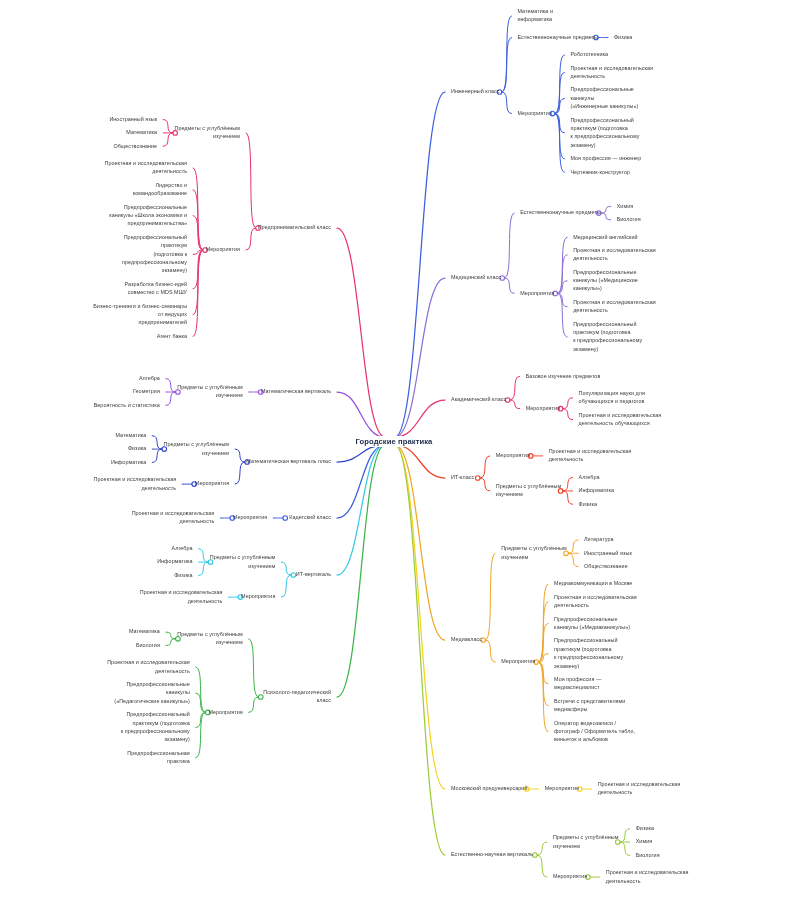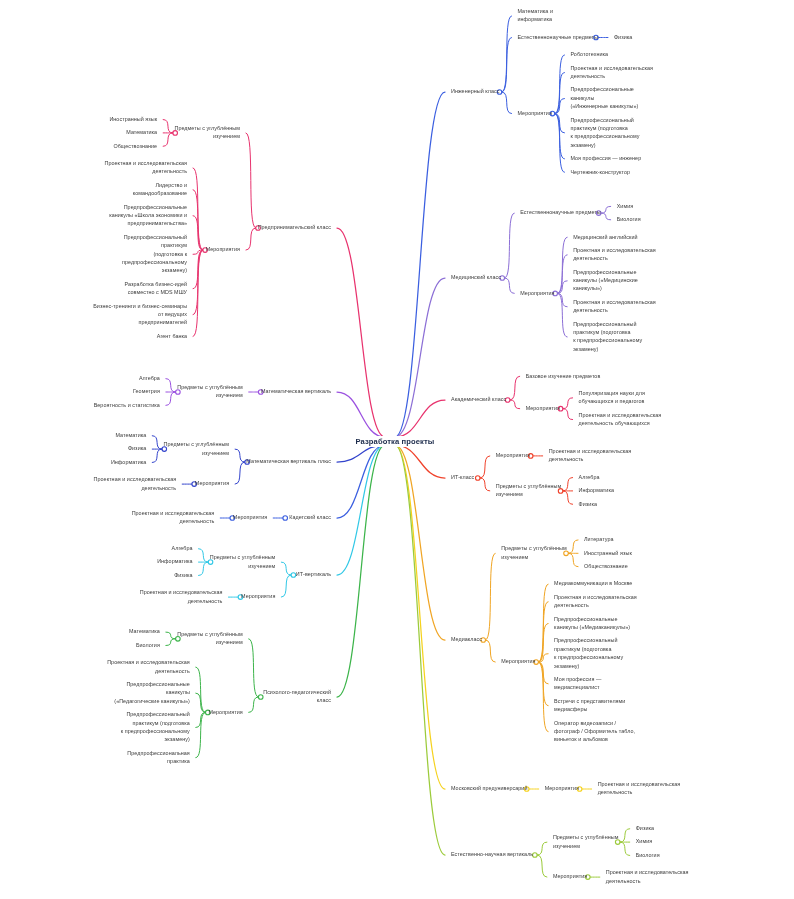--- a/index.html
+++ b/index.html
@@ -326,14 +326,14 @@
       <div class="lbl r" style="top: 680px; right: 604.2px; max-width: 190px;">Предпрофессиональные
 каникулы
 («Педагогические каникулы»)</div>
       <div class="lbl r" style="top: 710.2px; right: 604.2px; max-width: 190px;">Предпрофессиональный
 практикум (подготовка
 к предпрофессиональному
 экзамену)</div>
       <div class="lbl r" style="top: 748.8px; right: 604.2px; max-width: 190px;">Предпрофессиональная
 практика</div>
     </div>
-  <div class="root" id="root-label" style="left: 352.5px; top: 435.5px; background: rgb(255, 255, 255); padding: 1px 3px; z-index: 5;">Разработка проекты</div>
+  <div class="root" id="root-label" style="left: 352.5px; top: 435.5px; background: rgb(255, 255, 255); padding: 1px 3px; z-index: 5;">Городские практика</div>
 </div>
 
 </body></html>

